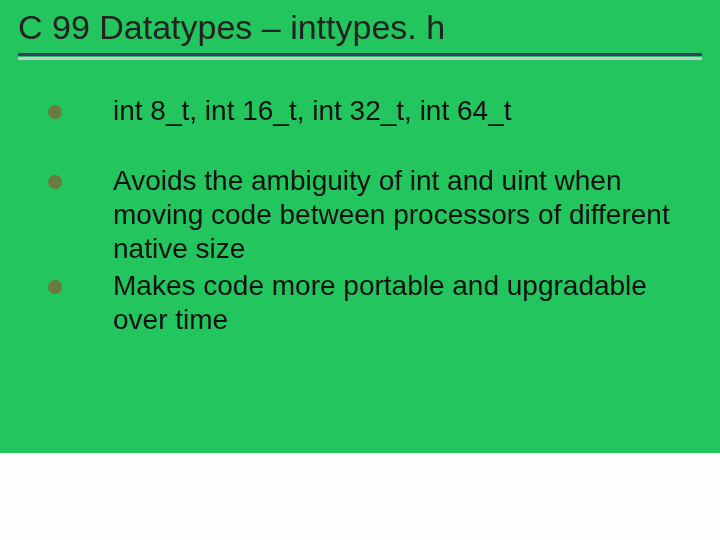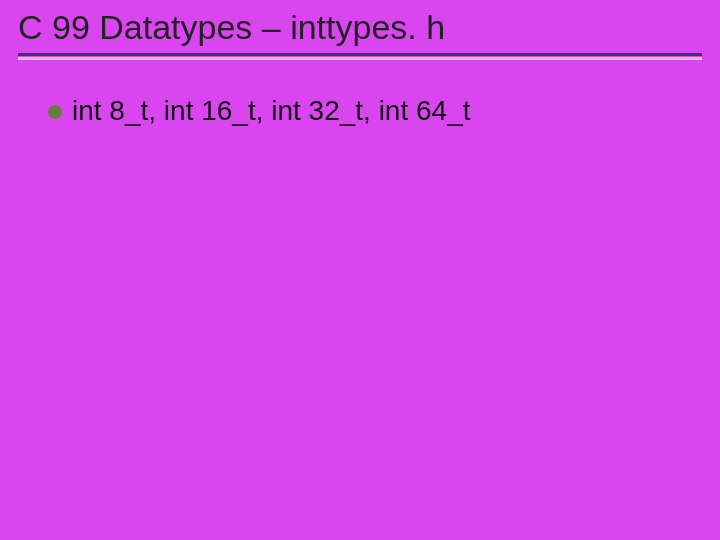--- a/index.html
+++ b/index.html
@@ -6,24 +6,24 @@
     margin: 0;
     padding: 0;
     width: 720px;
     height: 540px;
     background: #fdfdfd;
     font-family: Arial, Helvetica, sans-serif;
     overflow: hidden;
   }
   .slide {
     width: 720px;
-    height: 540px;
+    height: 453px;
     position: relative;
     box-sizing: border-box;
-    background: #d946ef;
+    background: #22c55e;
   }
   .title-wrap {
     padding: 8px 18px 4px 18px;
   }
   .title {
     font-size: 34px;
     color: #222;
     letter-spacing: 0px;
     margin: 0;
     font-weight: 400;
@@ -52,20 +52,21 @@
     flex: 0 0 auto;
     width: 14px;
     height: 14px;
     border-radius: 50%;
     background: #6a7a41;
     margin-top: 11px;
     margin-right: 10px;
   }
   .bullet-text {
     flex: 1 1 auto;
+    margin-left: 41px;
   }
 </style>
 </head>
 <body>
 
 <div class="slide">
 
   <div class="title-wrap">
     <h1 class="title">C 99 Datatypes – inttypes. h</h1>
     <div class="title-underline"></div>
@@ -73,15 +74,25 @@
 
   <div class="body">
 
     <div class="group">
       <div class="bullet-row">
         <span class="bullet-dot"></span>
         <span class="bullet-text">int 8_t, int 16_t, int 32_t, int 64_t</span>
       </div>
     </div>
 
+    <div class="group">
+      <div class="bullet-row">
+        <span class="bullet-dot"></span>
+        <span class="bullet-text">Avoids the ambiguity of int and uint when moving code between processors of different native size</span>
+      </div>
+      <div class="bullet-row">
+        <span class="bullet-dot"></span>
+        <span class="bullet-text">Makes code more portable and upgradable over time</span>
+      </div>
+    </div>
 
   </div>
 </div>
 
 </body></html>

